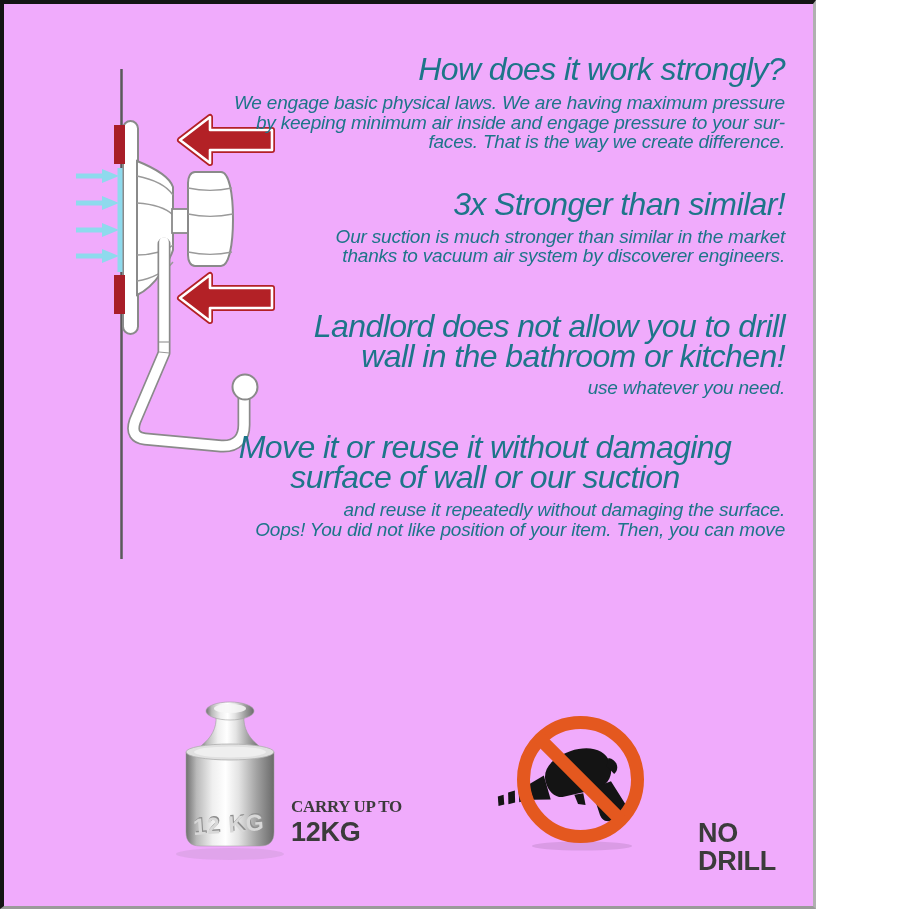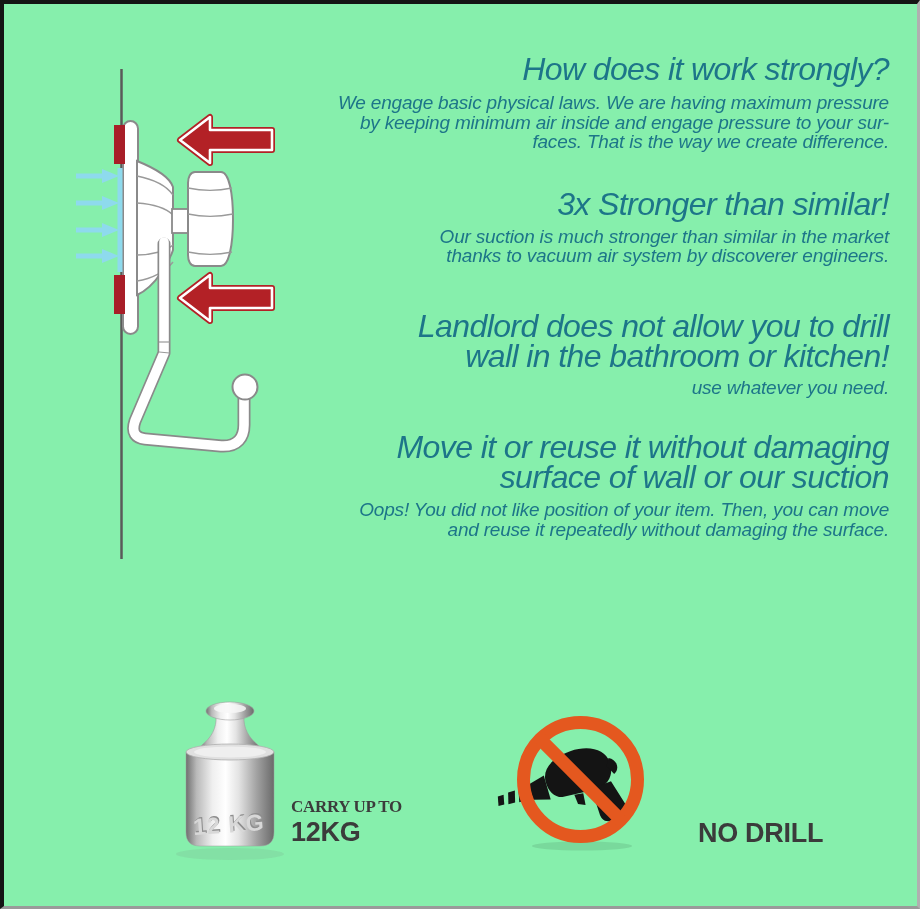--- a/index.html
+++ b/index.html
@@ -1,21 +1,21 @@
 <!DOCTYPE html>
 <html><head>
 <meta charset="utf-8">
 <style>
   html, body { margin: 0; padding: 0; background: #ffffff; }
   .frame {
     position: relative;
-    width: 920px;
+    width: 816px;
     height: 909px;
     box-sizing: border-box;
-    background: #86efac;
+    background: #f0abfc;
     border-top: 4px solid #141414;
     border-left: 4px solid #141414;
     border-right: 3px solid #b0b0b0;
     border-bottom: 3px solid #9a9a9a;
     overflow: hidden;
     font-family: "Liberation Sans", sans-serif;
   }
   .illustration {
     position: absolute;
     left: 0; top: 0;
@@ -43,21 +43,21 @@
     font-size: 19px;
     line-height: 19.5px;
     letter-spacing: -0.2px;
     color: #1d7589;
   }
   .mt-body1 { margin-top: 9px; }
   .mt-h2 { margin-top: 37px; }
   .mt-body2 { margin-top: 8px; }
   .mt-h3 { margin-top: 45px; }
   .mt-body3 { margin-top: 7px; }
-  .mt-h4 { margin-top: 35px; }
+  .mt-h4 { margin-top: 35px; text-align: center; }
   .mt-body4 { margin-top: 8px; }
   .weight-figure { position: absolute; left: 150px; top: 690px; width: 155px; height: 175px; }
   .nodrill-figure { position: absolute; left: 488px; top: 690px; width: 175px; height: 165px; }
   .capacity-label {
     position: absolute;
     left: 287px; top: 794px;
     color: #3b3b3b;
     font-weight: bold;
     letter-spacing: -0.3px;
   }
@@ -157,22 +157,22 @@
         <div>use whatever you need.</div>
       </div>
     </div>
 
     <div>
       <div class="section-heading mt-h4">
         <div>Move it or reuse it without damaging</div>
         <div>surface of wall or our suction</div>
       </div>
       <div class="section-body mt-body4">
+        <div>and reuse it repeatedly without damaging the surface.</div>
         <div>Oops! You did not like position of your item. Then, you can move</div>
-        <div>and reuse it repeatedly without damaging the surface.</div>
       </div>
     </div>
   </div>
 
   <svg class="weight-figure" viewBox="0 0 155 175" aria-hidden="true">
     <defs>
       <linearGradient id="gMetal" x1="0" y1="0" x2="1" y2="0">
         <stop offset="0" stop-color="#6f6f6f"></stop>
         <stop offset="0.12" stop-color="#b9b9b9"></stop>
         <stop offset="0.3" stop-color="#efefef"></stop>

